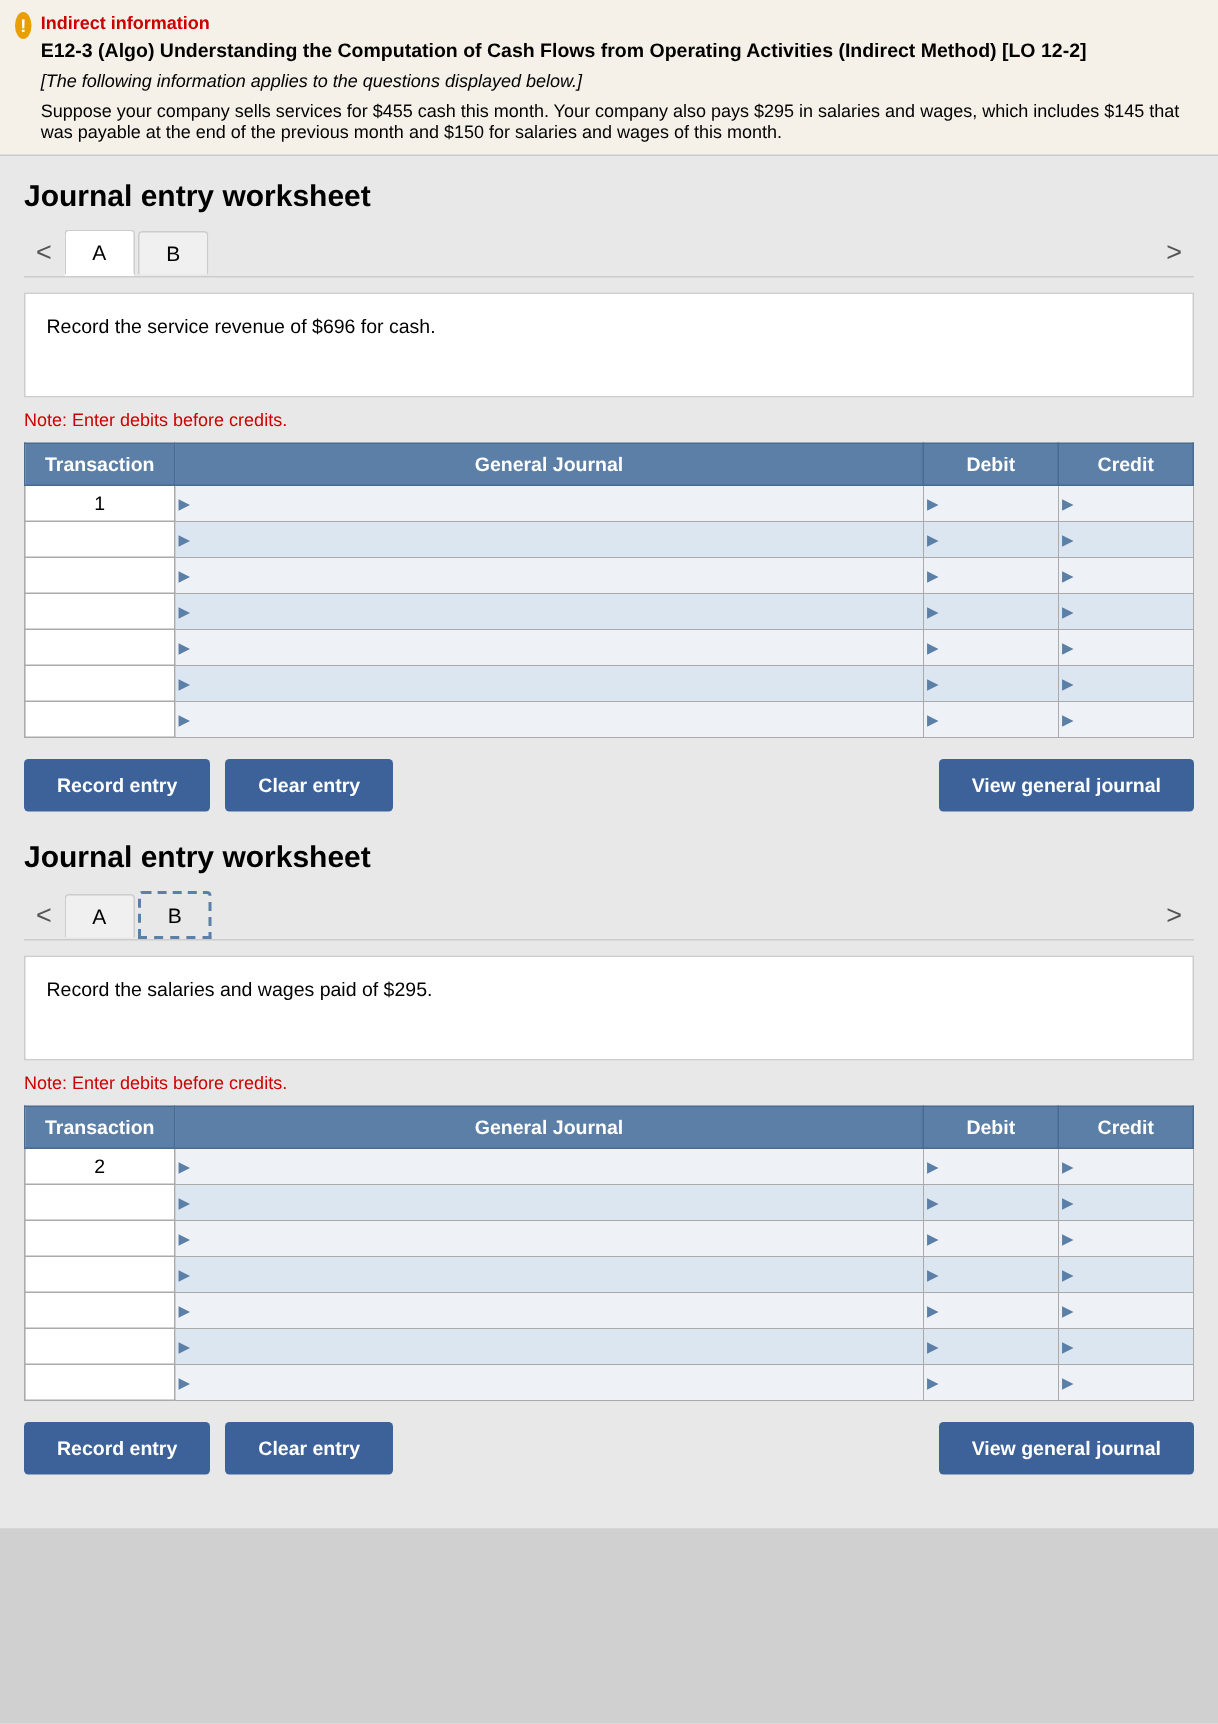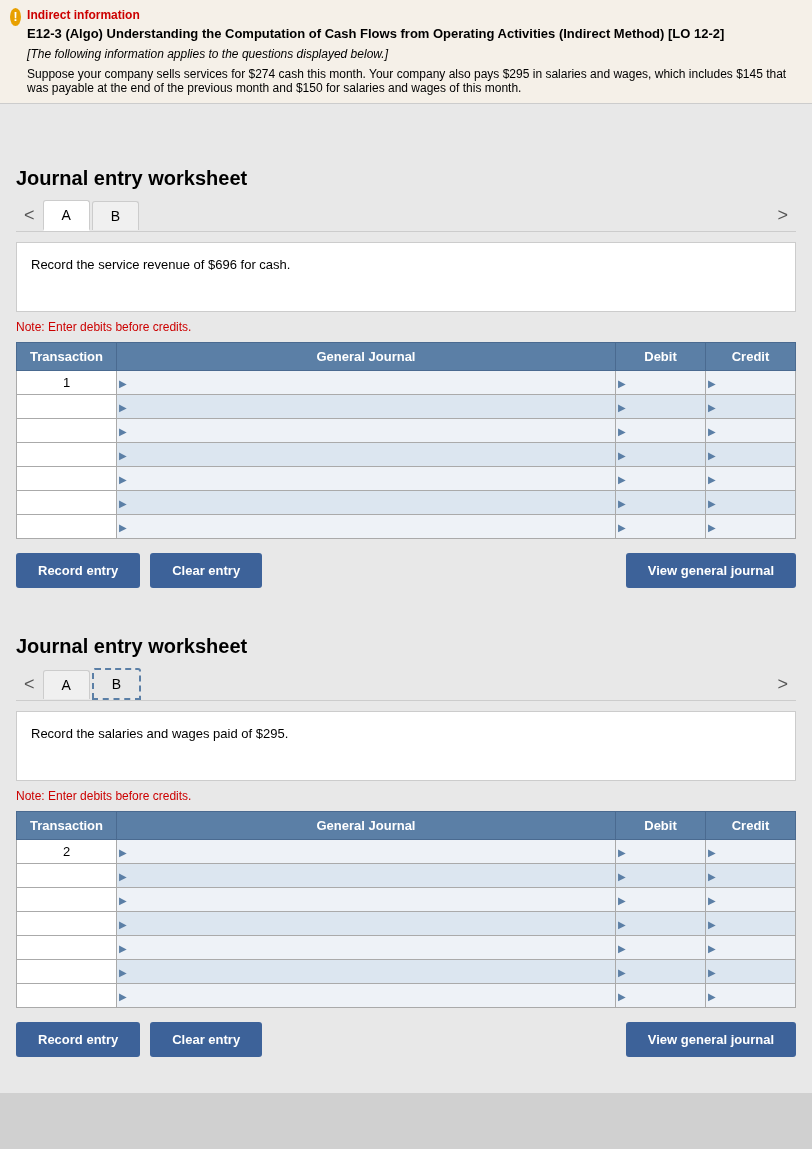--- a/index.html
+++ b/index.html
@@ -32,21 +32,20 @@
     .worksheet-section {
       background: #e8e8e8;
       margin-bottom: 20px;
     }
 
     .section-title {
       font-size: 20px;
       font-weight: bold;
       margin-bottom: 10px;
       color: #000;
-      margin-top: 47px;
     }
 
     .tab-nav {
       display: flex;
       align-items: center;
       margin-bottom: 10px;
       border-bottom: 1px solid #ccc;
     }
     .tab-nav .nav-arrow {
       font-size: 18px;
@@ -188,21 +187,21 @@
   </style>
 </head>
 <body>
 
 <div class="top-banner-wrapper">
   <span class="alert-icon">!</span>
   <div>
     <div class="req-label" style="color:#c00;font-size:12px;font-weight:bold;margin-bottom:4px;">Indirect information</div>
     <div style="font-size:13px;font-weight:bold;margin-bottom:6px;">E12-3 (Algo) Understanding the Computation of Cash Flows from Operating Activities (Indirect Method) [LO 12-2]</div>
     <div style="font-style:italic;font-size:12px;margin-bottom:6px;">[The following information applies to the questions displayed below.]</div>
-    <div style="font-size:12px;">Suppose your company sells services for $274 cash this month. Your company also pays $295 in salaries and wages, which includes $145 that was payable at the end of the previous month and $150 for salaries and wages of this month.</div>
+    <div style="font-size:12px;">Suppose your company sells services for $455 cash this month. Your company also pays $295 in salaries and wages, which includes $145 that was payable at the end of the previous month and $150 for salaries and wages of this month.</div>
   </div>
 </div>
 
 <div class="main-content">
 
   <div class="worksheet-section">
     <div class="section-title">Journal entry worksheet</div>
 
     <div class="tab-nav">
       <span class="nav-arrow">&lt;</span>

